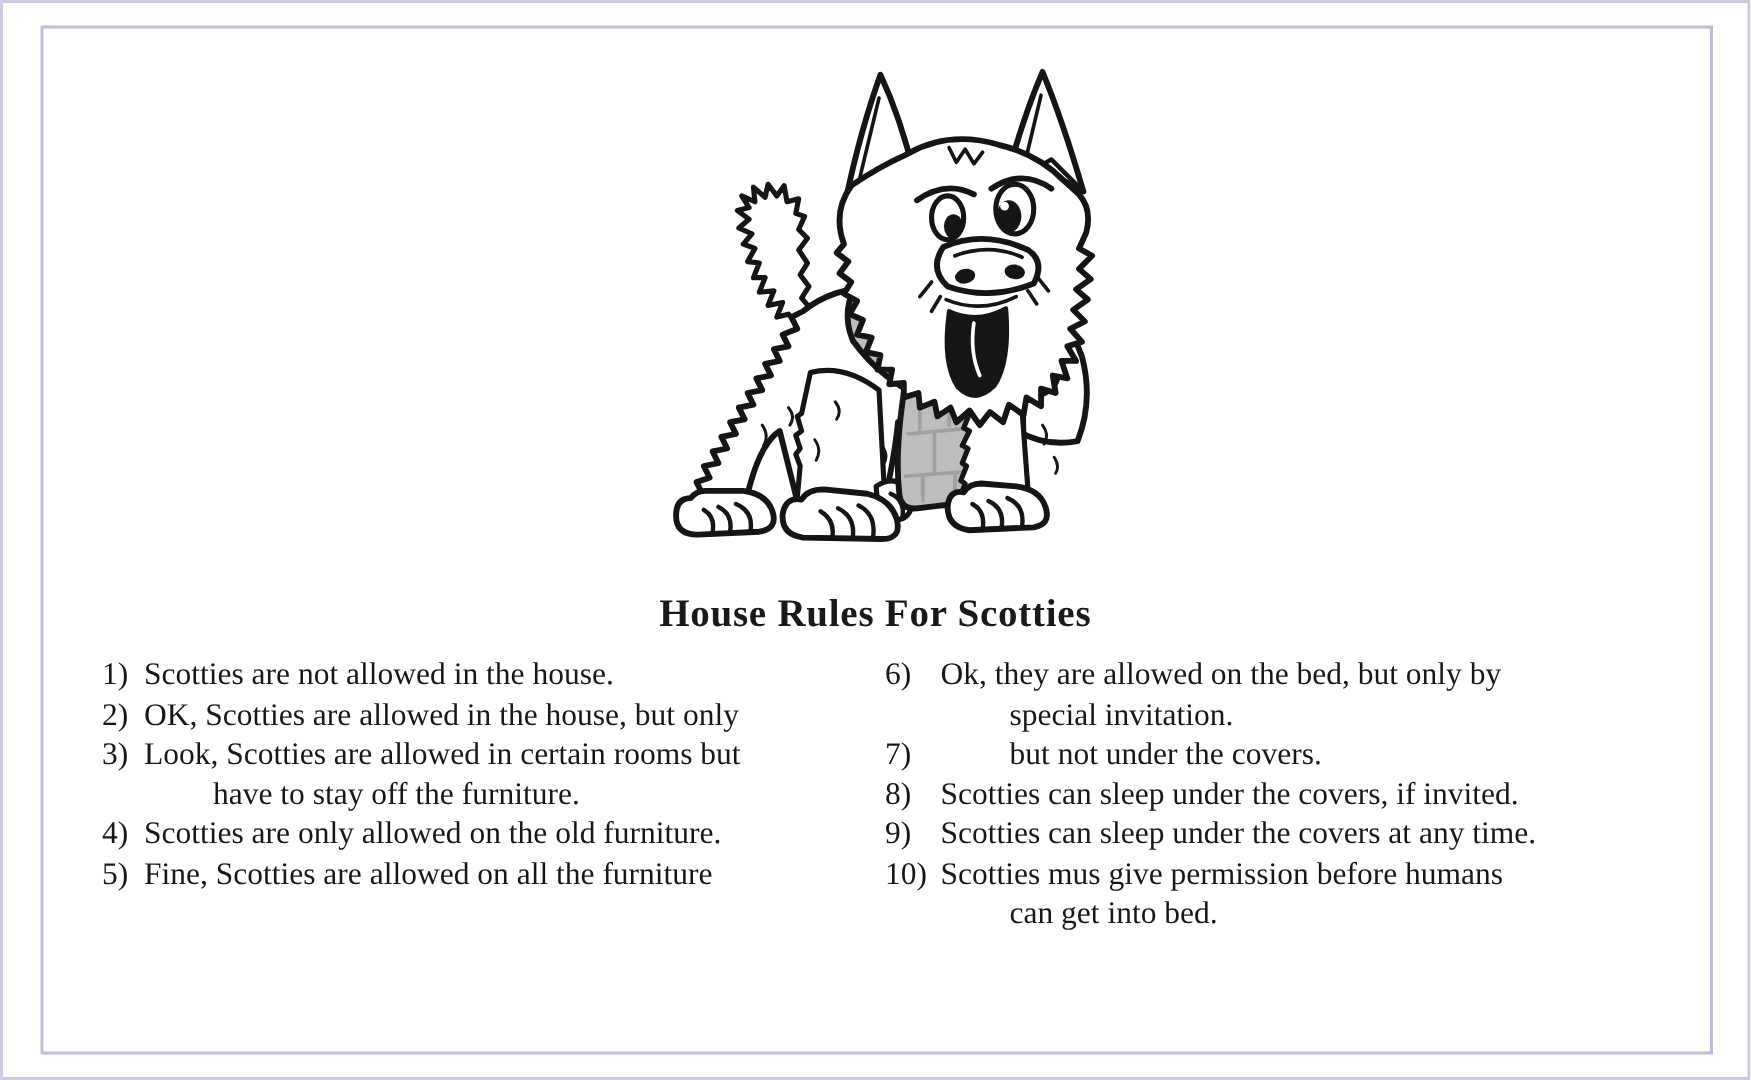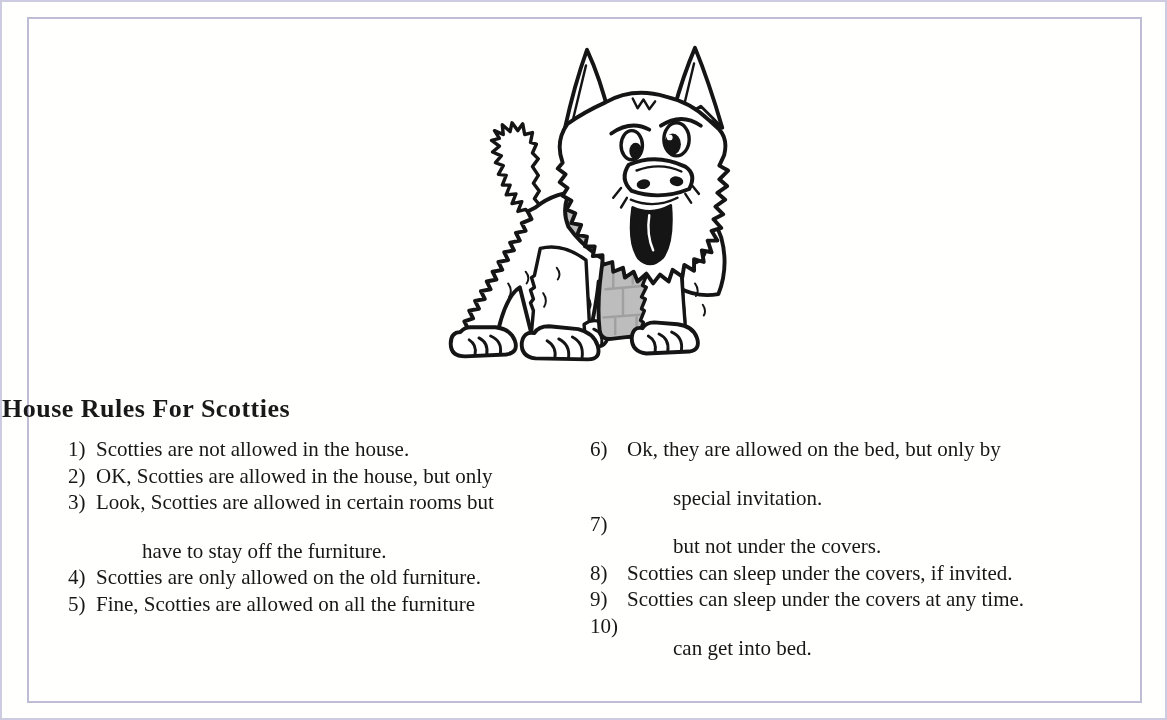--- a/index.html
+++ b/index.html
@@ -21,39 +21,39 @@
   }
   .dog{
     position:absolute;
     left:438px;top:40px;
     width:292px;height:331px;
   }
   .dog svg{width:100%;height:100%;display:block;}
   .title{
     position:absolute;
     left:0;right:0;top:392px;
-    text-align:left;
+    text-align:center;
     font-size:26px;
     font-weight:600;
     letter-spacing:0.5px;
     color:#191919;
   }
   .columns{
     position:absolute;
     top:434px;left:66px;right:28px;
     display:flex;
   }
   .col{font-size:21px;line-height:26.5px;}
   .col-left{width:522px;flex:none;}
   .col-right{flex:1;}
   .rule{display:flex;}
   .num{width:28px;flex:none;}
   .col-right .num{width:37px;}
   .txt{flex:1;}
-  .ln.indent{padding-left:46px;margin-top:22px;}
+  .ln.indent{padding-left:46px;}
 </style>
 </head>
 <body>
 
 <div class="page">
   <div class="frame"></div>
 
   <div class="dog">
     <svg viewBox="0 0 300 340" stroke-linejoin="round" stroke-linecap="round">
 
@@ -171,18 +171,19 @@
       </div>
       <div class="rule">
         <span class="num">9)</span>
         <div class="txt">
           <div class="ln">Scotties can sleep under the covers at any time.</div>
         </div>
       </div>
       <div class="rule">
         <span class="num">10)</span>
         <div class="txt">
+          <div class="ln">Scotties mus give permission before humans</div>
           <div class="ln indent">can get into bed.</div>
         </div>
       </div>
     </div>
   </div>
 </div>
 
 </body></html>

